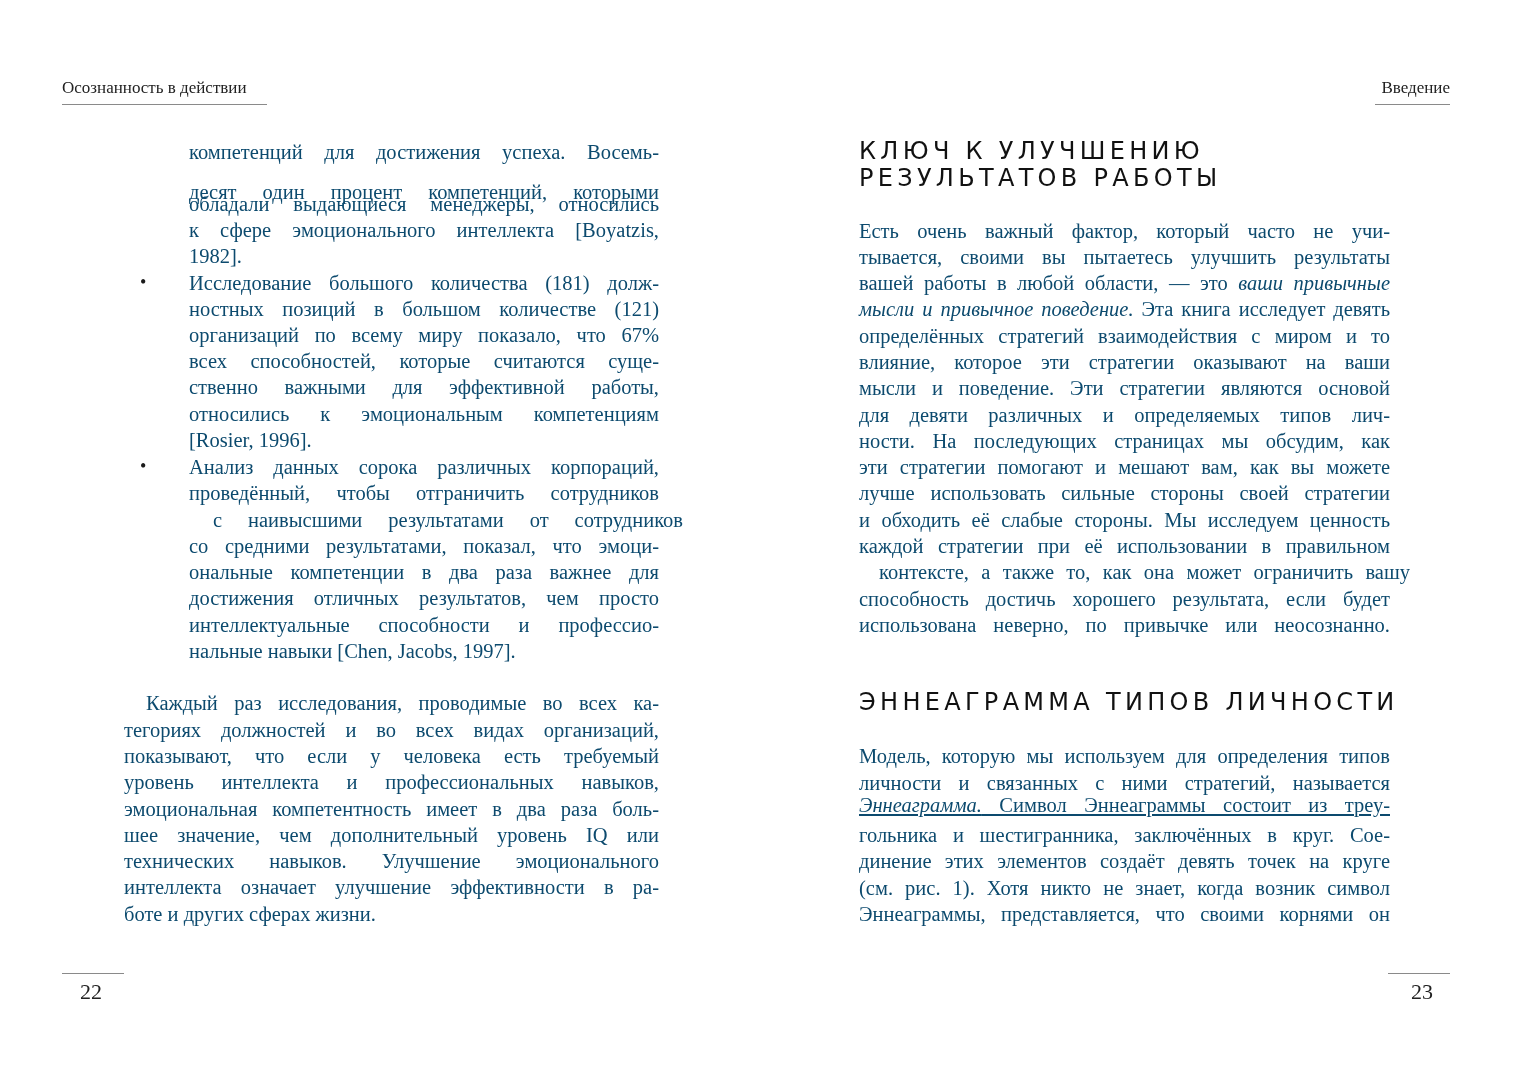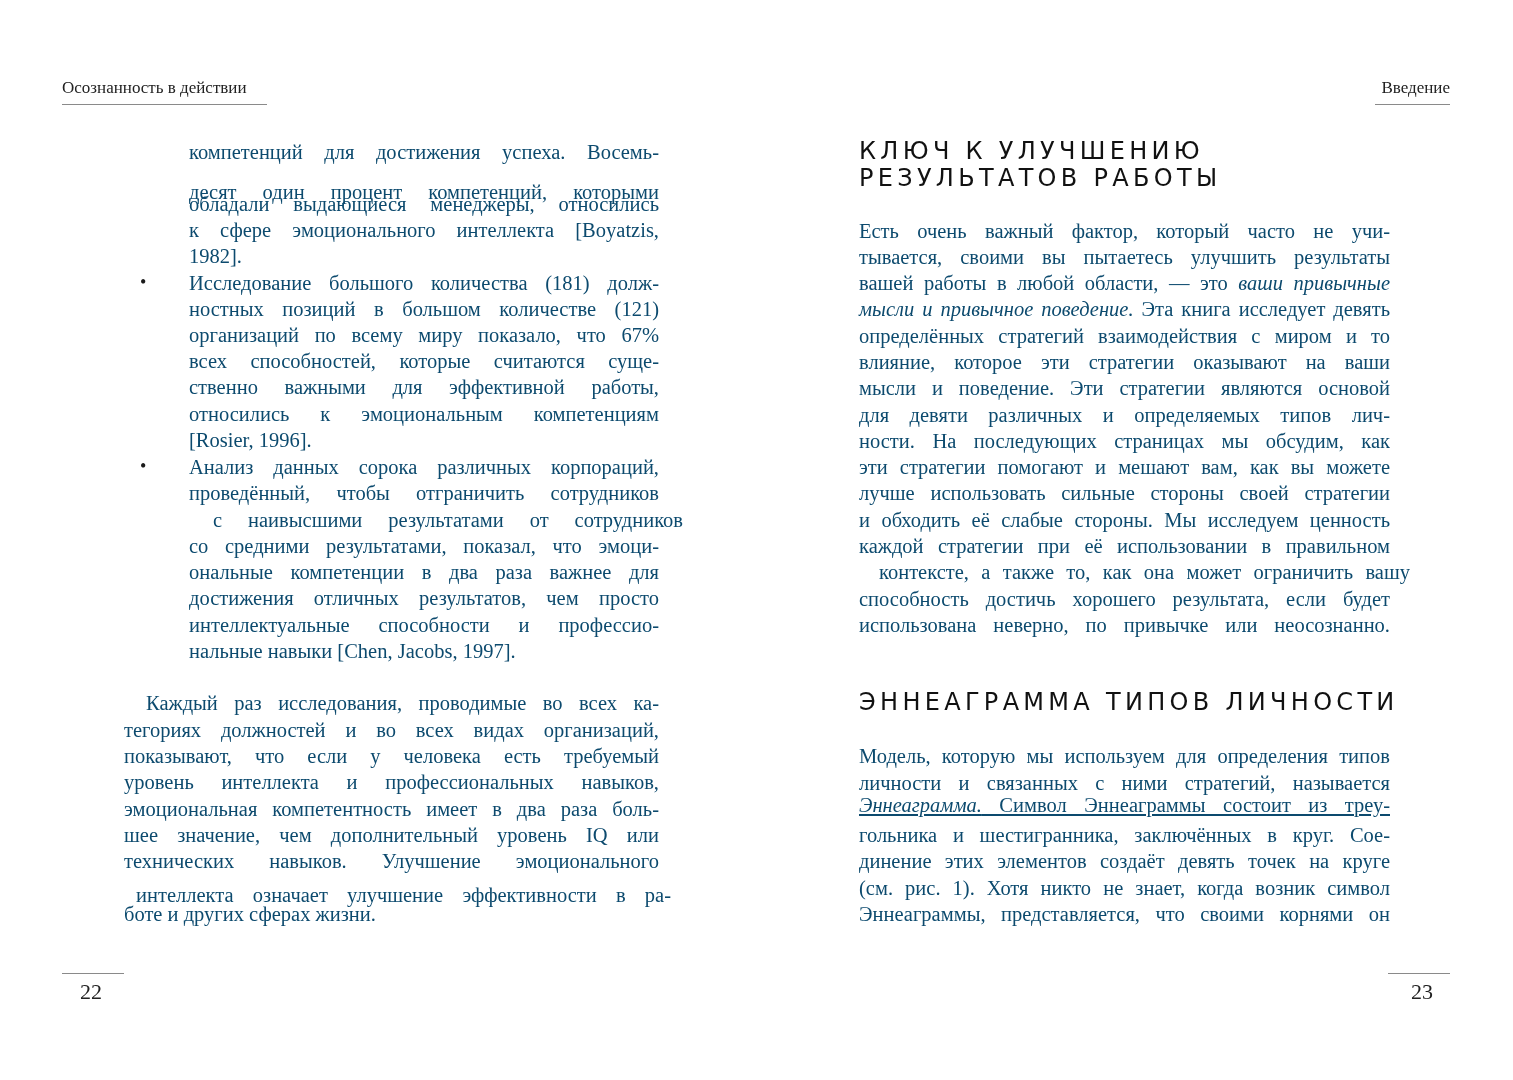--- a/index.html
+++ b/index.html
@@ -65,21 +65,21 @@
     <div class="line" style="left:189px; top:612px; width:470px;">интеллектуальные способности и профессио-</div>
     <div class="line last" style="left:189px; top:638px; width:470px;">нальные навыки [Chen, Jacobs, 1997].</div>
 
     <div class="line" style="left:146px; top:690px; width:513px;">Каждый раз исследования, проводимые во всех ка-</div>
     <div class="line" style="left:124px; top:717px; width:535px;">тегориях должностей и во всех видах организаций,</div>
     <div class="line" style="left:124px; top:743px; width:535px;">показывают, что если у человека есть требуемый</div>
     <div class="line" style="left:124px; top:769px; width:535px;">уровень интеллекта и профессиональных навыков,</div>
     <div class="line" style="left:124px; top:796px; width:535px;">эмоциональная компетентность имеет в два раза боль-</div>
     <div class="line" style="left:124px; top:822px; width:535px;">шее значение, чем дополнительный уровень IQ или</div>
     <div class="line" style="left:124px; top:848px; width:535px;">технических навыков. Улучшение эмоционального</div>
-    <div class="line" style="left:136px; top:874px; width:535px;margin-top:8px;">интеллекта означает улучшение эффективности в ра-</div>
+    <div class="line" style="left:124px; top:874px; width:535px;">интеллекта означает улучшение эффективности в ра-</div>
     <div class="line last" style="left:124px; top:901px; width:535px;">боте и других сферах жизни.</div>
 
     <div class="folio-rule" style="left:62px; width:62px;"></div>
     <div class="folio" style="left:80px;">22</div>
   </div>
 
   <div class="page page-right">
     <div class="running-head" style="right:63px;">Введение</div>
     <div class="head-rule" style="right:63px; width:75px;"></div>
 

